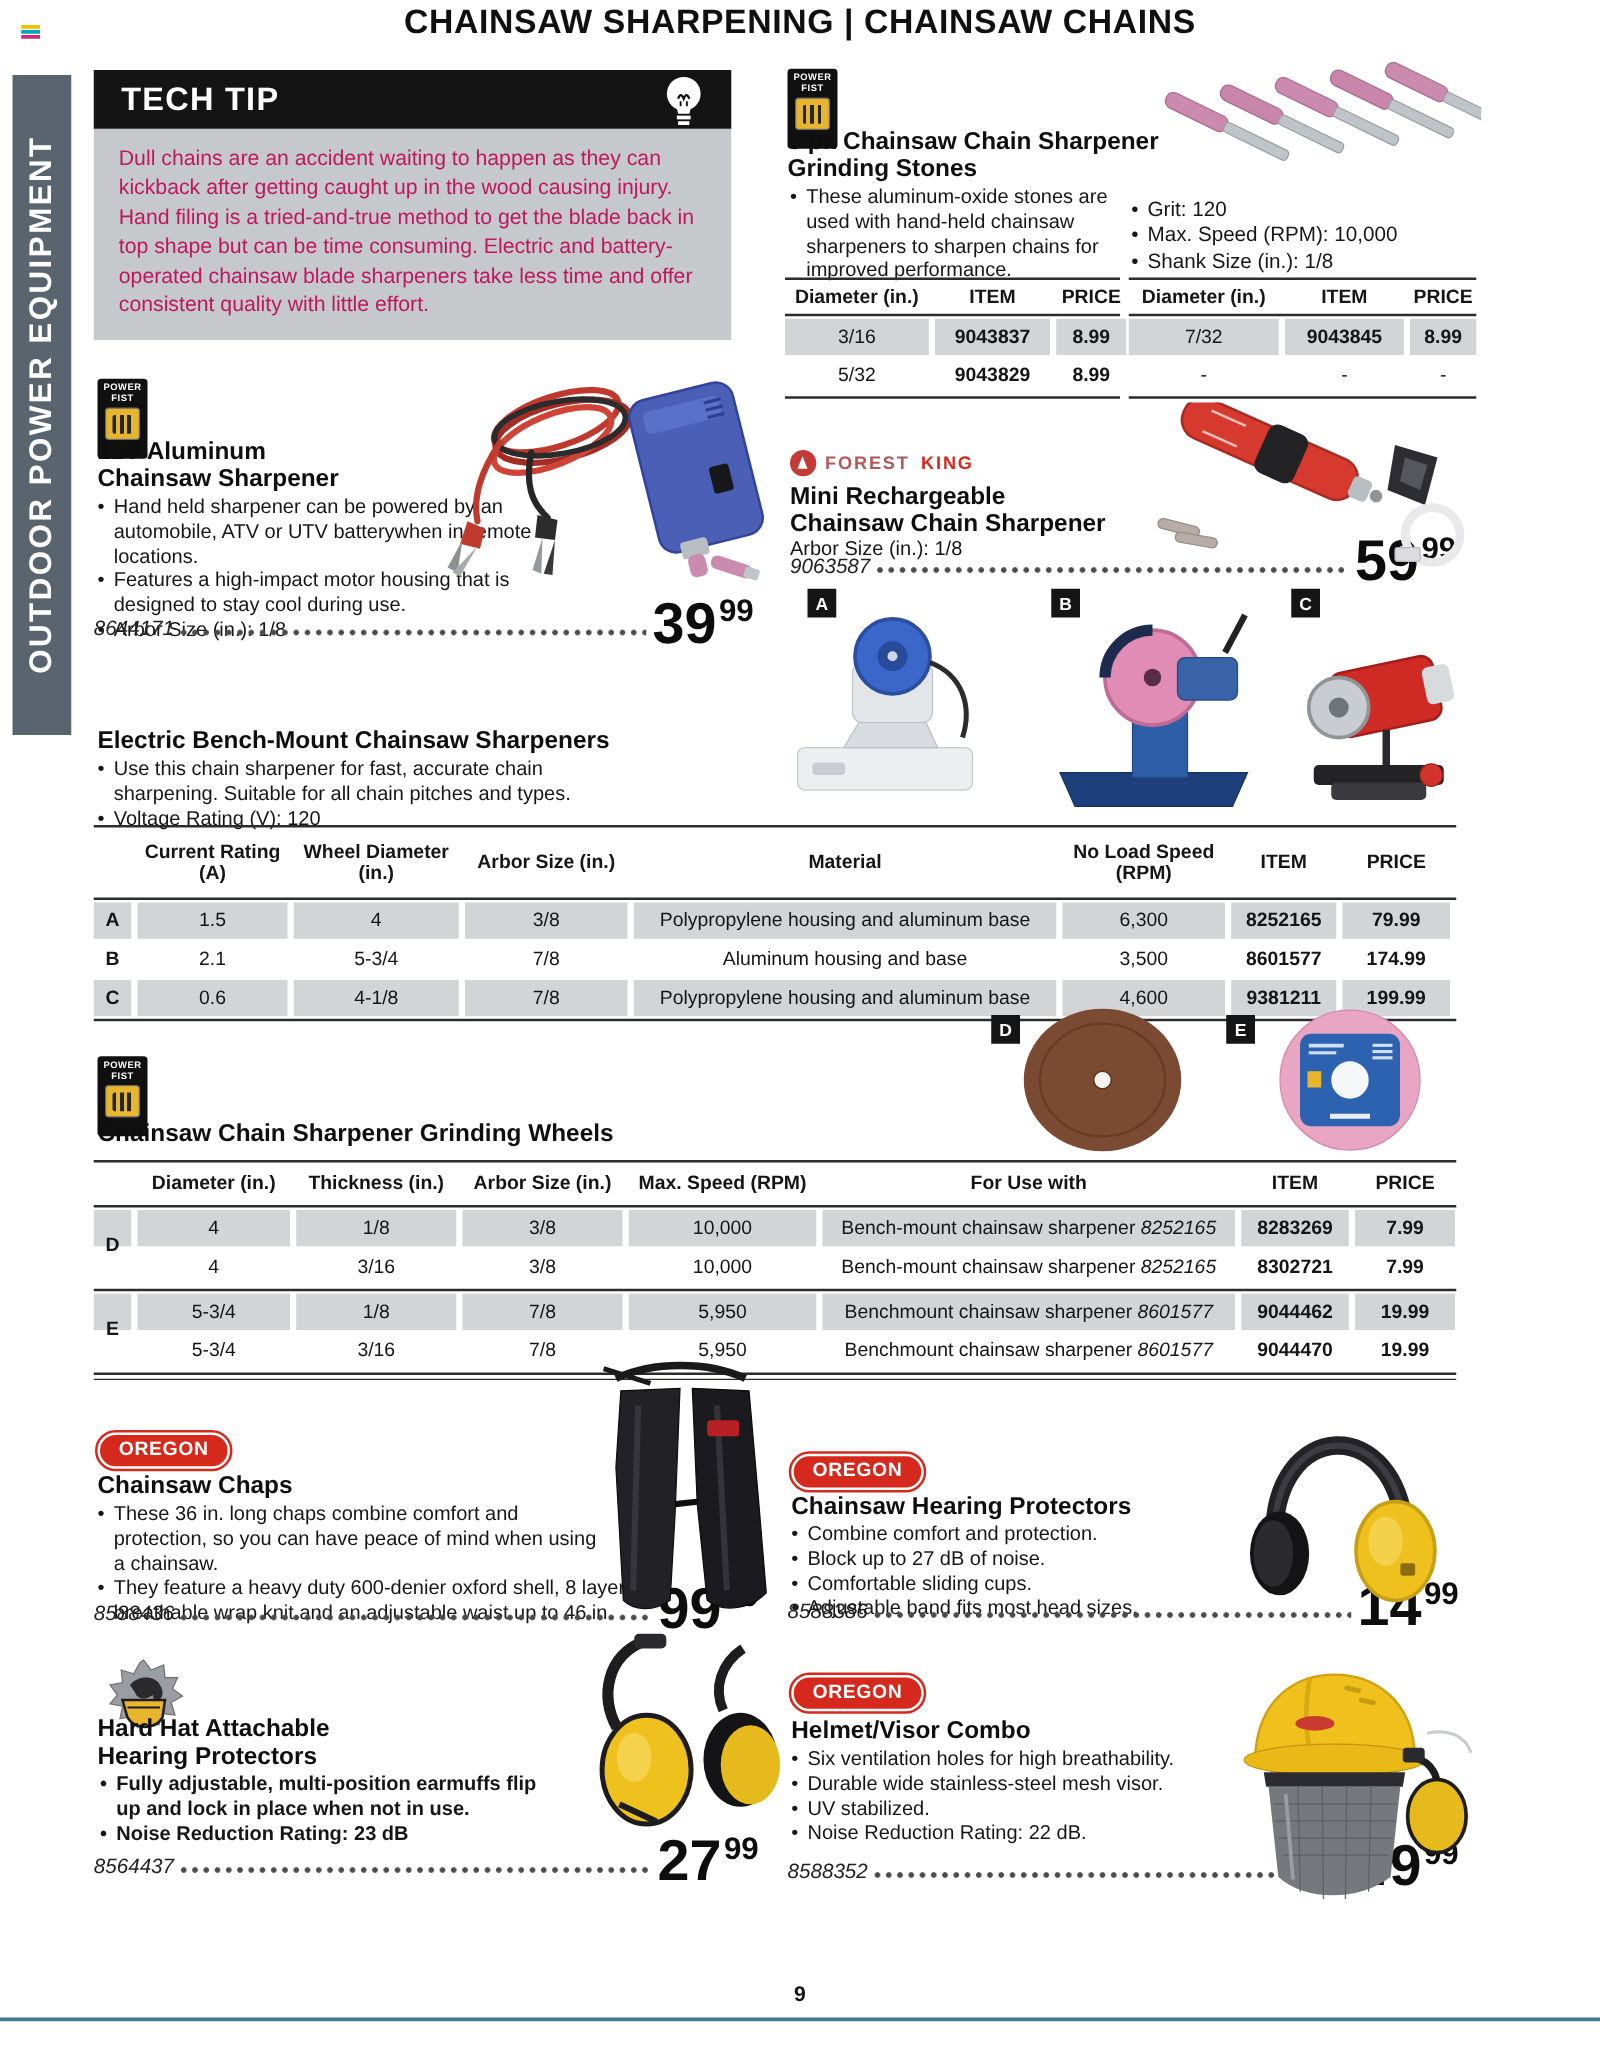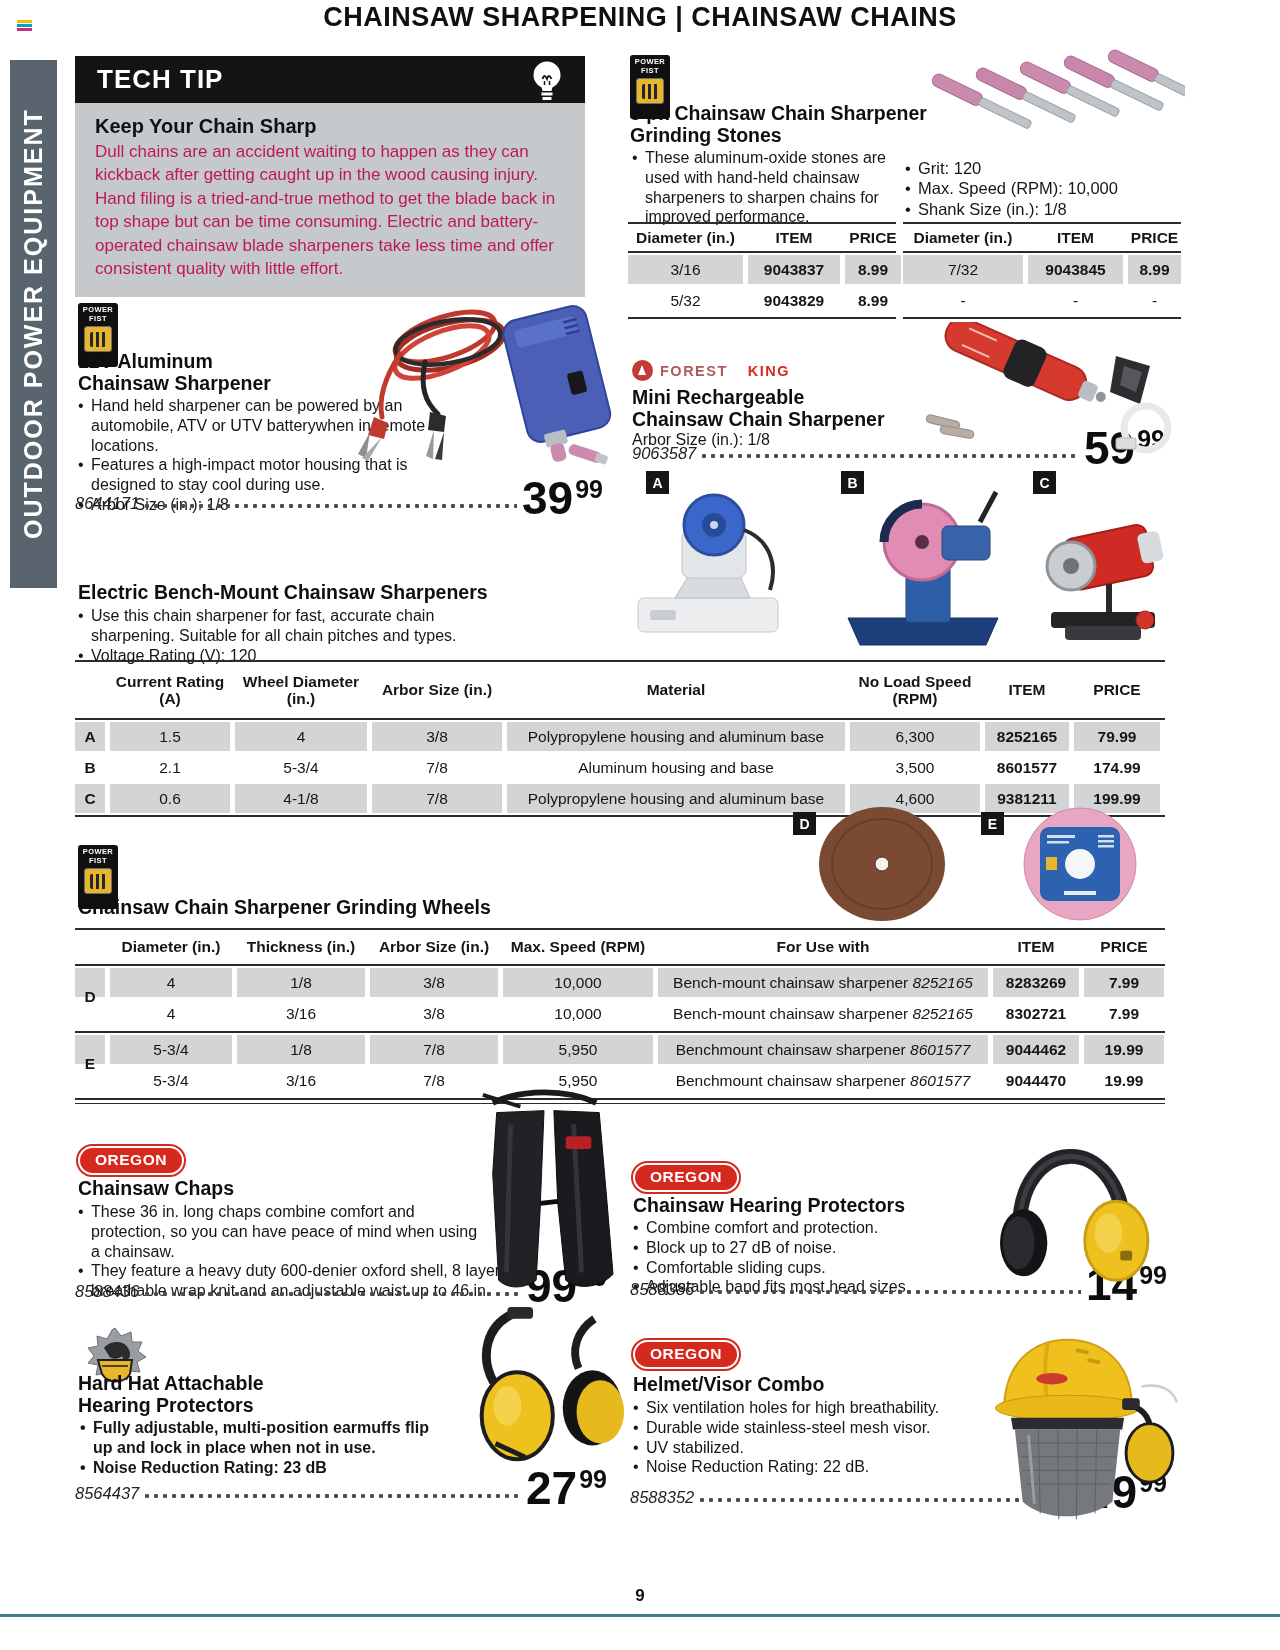--- a/index.html
+++ b/index.html
@@ -44,21 +44,21 @@
   .pf-fist::before { content:""; position:absolute; left:5px; right:5px; top:5px; bottom:4px; border-radius:2px;
              background:repeating-linear-gradient(90deg,#23262c 0 3px,#e8b62c 3px 6px); }
   .oregon { position:absolute; background:#d6291e; color:#fff; font-weight:bold; font-size:15.5px;
             letter-spacing:.5px; padding:3px 15px 4px; border-radius:16px; border:2px solid #fff;
             outline:2px solid #d6291e; }
   .fk { position:absolute; display:flex; align-items:center; gap:7px; font-weight:bold;
         font-size:14.5px; letter-spacing:1.5px; }
   .fk-mark { width:21px; height:21px; border-radius:50%; background:#c43a36; position:relative; display:inline-block; }
   .fk-mark::after { content:""; position:absolute; left:6px; top:5px; border-left:4.5px solid transparent;
         border-right:4.5px solid transparent; border-bottom:10px solid #fff; }
-  .fk-w1 { color:#b05a57; } .fk-w2 { color:#d6291e; margin-left:13px;text-align:center; }
+  .fk-w1 { color:#b05a57; } .fk-w2 { color:#d6291e; margin-left:2px;text-align:center; }
 
   
   .chip { position:absolute; width:23px; height:23px; background:#151515; color:#fff; font-weight:bold;
           font-size:14px; display:flex; align-items:center; justify-content:center; }
 
   
   .buy { position:absolute; display:flex; align-items:flex-end; }
   .item-no { font-style:italic; font-size:16.5px; color:#222; padding-bottom:5px; }
   .leader { flex:1; height:6px; margin:0 5px 9px 5px;
             background-image:radial-gradient(circle at 3px 3px,#4c4c4c 2px,transparent 2.4px);
@@ -112,21 +112,20 @@
         <circle cx="22" cy="16" r="13.5" fill="#fff"></circle>
         <path d="M16,26 L28,26 L26.5,32 L17.5,32 Z" fill="#fff"></path>
         <path d="M17.5,20 q2,-6 4.5,0 q2,-6 4.5,0" stroke="#111" stroke-width="1.8" fill="none"></path>
         <line x1="19.5" y1="22" x2="19.5" y2="26" stroke="#111" stroke-width="1.5"></line>
         <line x1="24.5" y1="22" x2="24.5" y2="26" stroke="#111" stroke-width="1.5"></line>
         <rect x="16.5" y="33.5" width="11" height="3" fill="#fff"></rect>
         <rect x="17.5" y="38" width="9" height="3" fill="#fff"></rect>
       </svg>
     </div>
     <div class="tt-body">
-      <div class="tt-h">Keep Your Chain Sharp</div>
       <p class="tt-p">Dull chains are an accident waiting to happen as they can kickback after getting caught up in the wood causing injury. Hand filing is a tried-and-true method to get the blade back in top shape but can be time consuming. Electric and battery-operated chainsaw blade sharpeners take less time and offer consistent quality with little effort.</p>
     </div>
   </section>
 
   <div class="pf" style="left:630px; top:55px;">
     <div class="pf-t">
         <div>POWER</div>
         <div>FIST</div>
       </div>
     <div class="pf-fist"></div>

